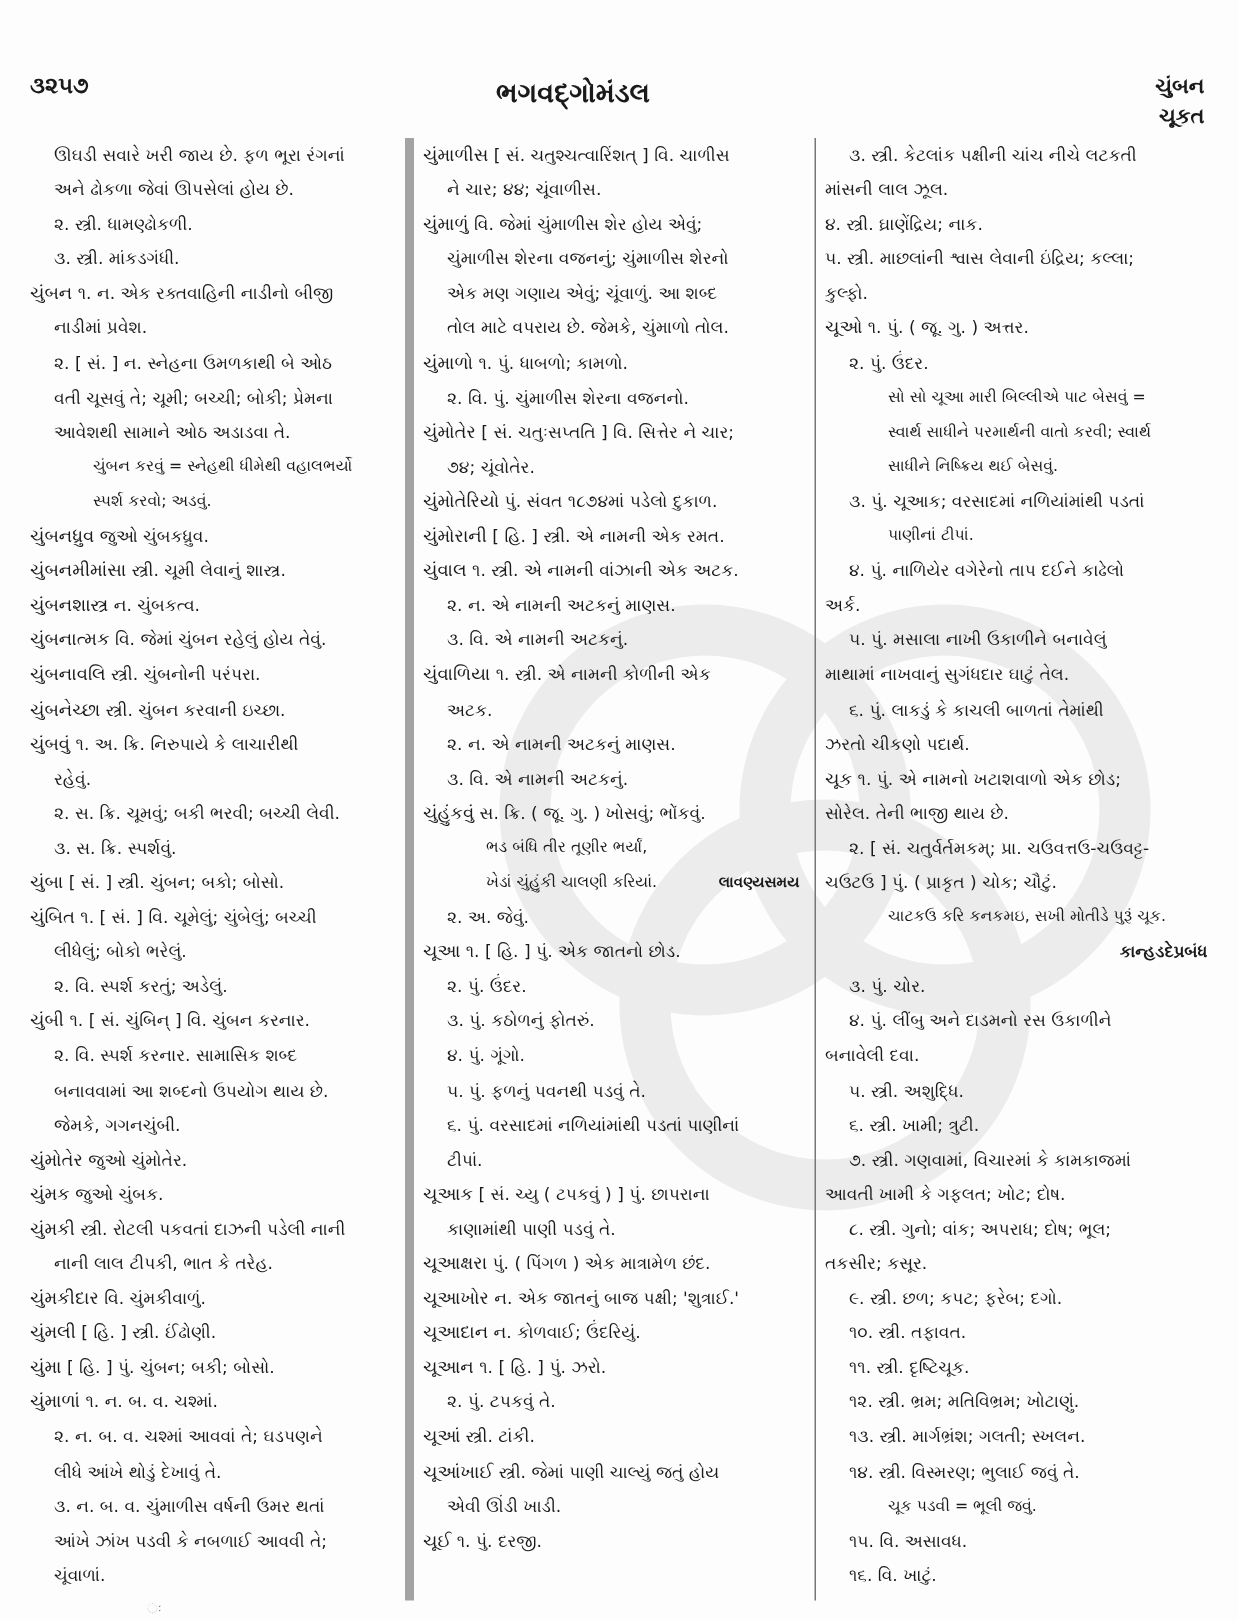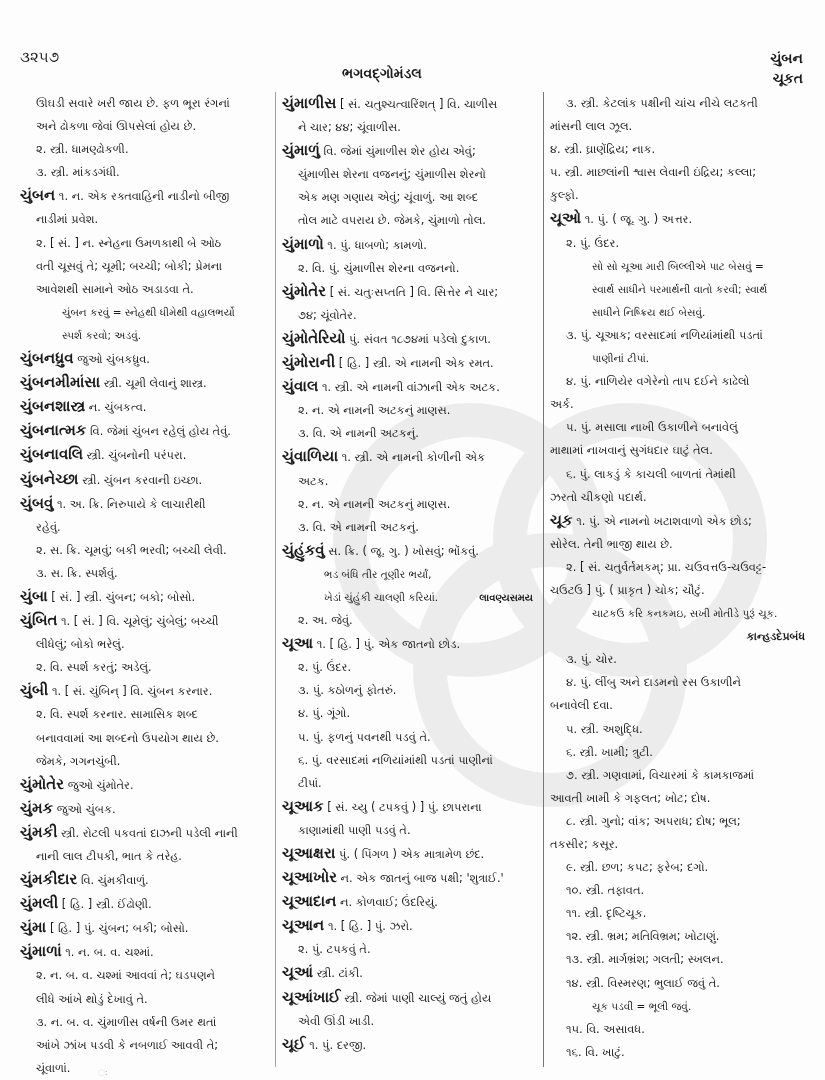--- a/index.html
+++ b/index.html
@@ -2,30 +2,30 @@
 <html><head>
 <meta charset="utf-8">
 <style>
   html, body { margin:0; padding:0; }
   body {
     width:825px; height:1080px; background:#fdfdfd; overflow:hidden; position:relative;
     font-family:"DejaVu Sans", sans-serif; color:#1a1a1a;
   }
   .watermark { position:absolute; left:290px; top:340px; width:520px; height:520px; pointer-events:none; }
   .header { position:absolute; top:48px; left:0; width:825px; height:46px; }
-  .page-num { position:absolute; left:20px; top:0; font-size:15px; font-weight:normal; }
-  .book-title { position:absolute; left:0; width:764px; text-align:center; top:17px; font-size:14px; font-weight:bold; }
+  .page-num { position:absolute; left:20px; top:0; font-size:15px; font-weight:bold; }
+  .book-title { position:absolute; left:0; width:764px; text-align:center; top:4px; font-size:18px; font-weight:bold; }
   .guide { position:absolute; right:22px; top:0; text-align:right; font-size:14px; font-weight:bold; line-height:20px; }
   .columns { position:absolute; top:92px; left:14px; width:805px; height:975px; display:flex; }
   .col { font-size:11.4px; line-height:23.1px; padding:0 6px; box-sizing:border-box; }
-  .col1 { width:262px; border-right:1px solid #a3a3a3; }
+  .col1 { width:262px; border-right:6px solid #a3a3a3; }
   .col2 { width:268px; border-right:1px solid #777; }
   .col3 { width:275px; }
   .line { display:block; white-space:nowrap; overflow:hidden; }
-  .hw { font-weight:bold; font-size:15px; }
+  .hw { font-weight:normal; font-size:12px; }
   .sub { padding-left:16px; }
   .quote { padding-left:42px; font-size:10.5px; }
   .src { text-align:right; font-size:10px; font-weight:bold; padding-right:4px; }
   .cont { padding-left:16px; }
   .bot-mark { position:absolute; left:98px; top:1068px; font-size:9px; color:#777; }
 </style>
 </head>
 <body>
 
 <svg class="watermark" viewBox="0 0 520 520">

